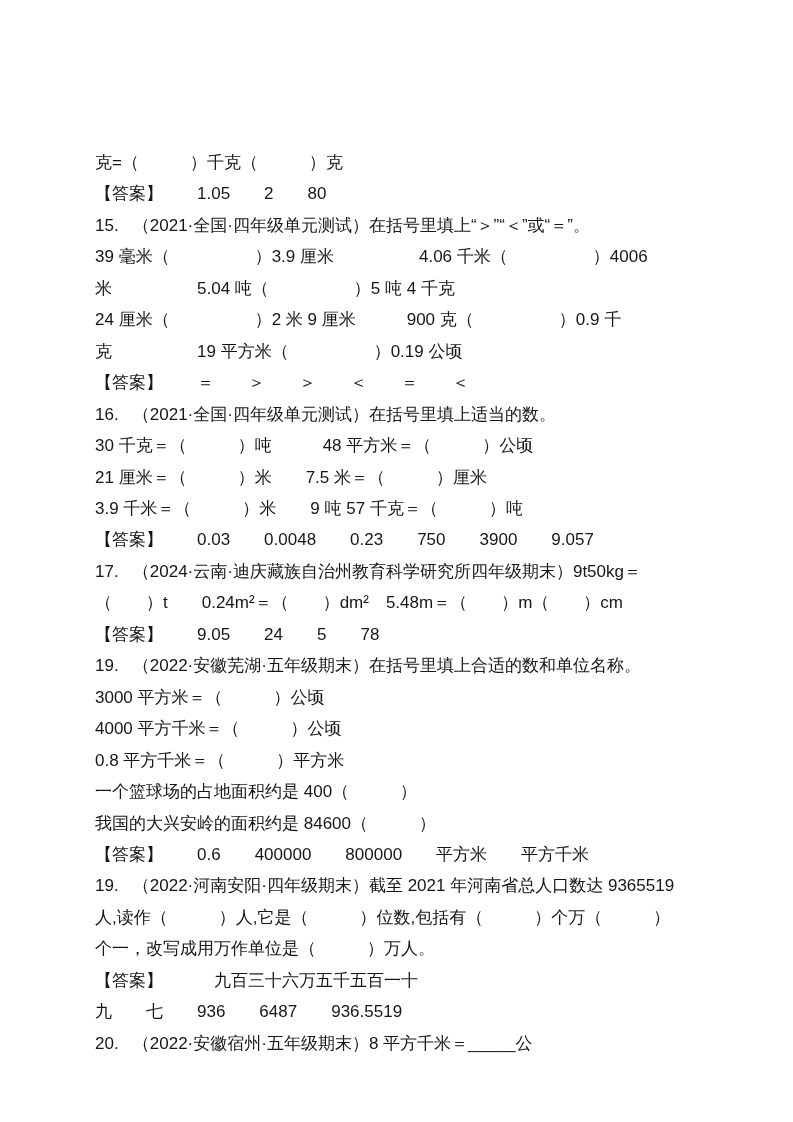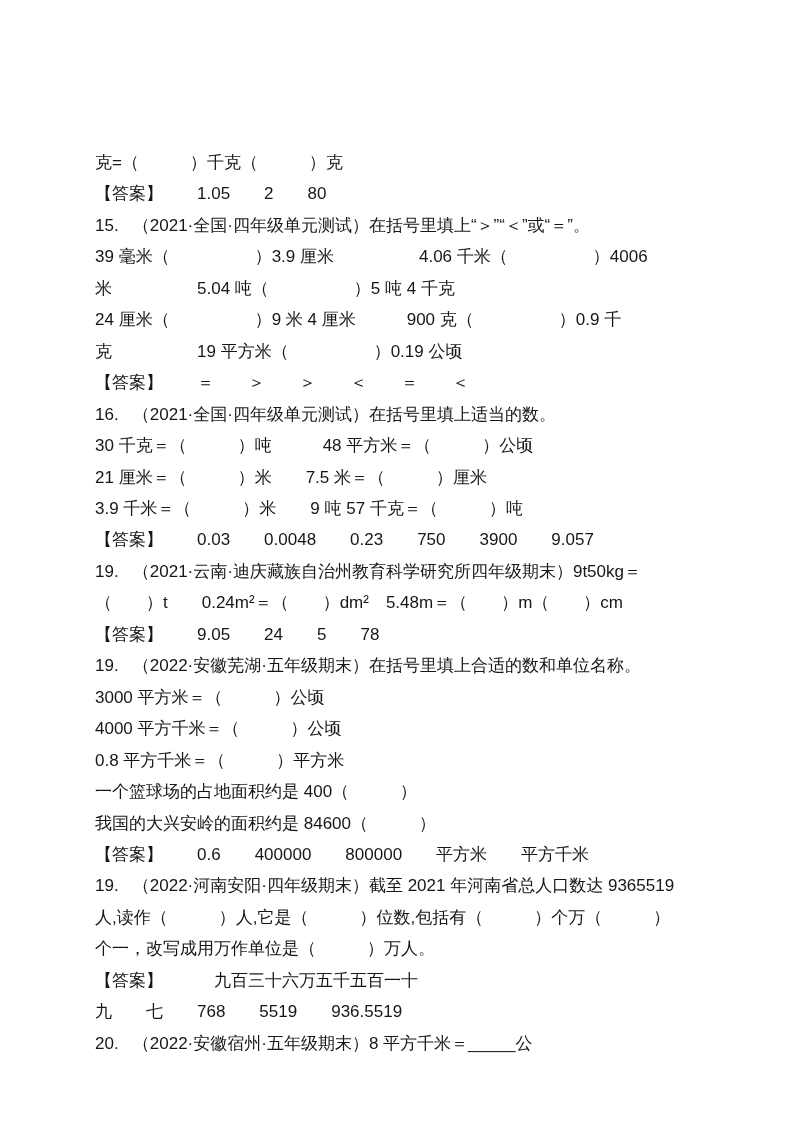--- a/index.html
+++ b/index.html
@@ -33,38 +33,38 @@
 </head>
 <body>
 
 <div class="page" style="background: rgb(255, 255, 255); color: rgb(22, 22, 22);">
   <div>
       <div class="line">克=（　　　）千克（　　　）克</div>
       <div class="line">【答案】　　1.05　　2　　80</div>
       <div class="line">15.   （2021·全国·四年级单元测试）在括号里填上“＞”“＜”或“＝”。</div>
       <div class="line">39 毫米（　　　　　）3.9 厘米　　　　　4.06 千米（　　　　　）4006</div>
       <div class="line">米　　　　　5.04 吨（　　　　　）5 吨 4 千克</div>
-      <div class="line">24 厘米（　　　　　）9 米 4 厘米　　　900 克（　　　　　）0.9 千</div>
+      <div class="line">24 厘米（　　　　　）2 米 9 厘米　　　900 克（　　　　　）0.9 千</div>
       <div class="line">克　　　　　19 平方米（　　　　　）0.19 公顷</div>
       <div class="line">【答案】　　＝　　＞　　＞　　＜　　＝　　＜</div>
       <div class="line">16.   （2021·全国·四年级单元测试）在括号里填上适当的数。</div>
       <div class="line">30 千克＝（　　　）吨　　　48 平方米＝（　　　）公顷</div>
       <div class="line">21 厘米＝（　　　）米　　7.5 米＝（　　　）厘米</div>
       <div class="line">3.9 千米＝（　　　）米　　9 吨 57 千克＝（　　　）吨</div>
       <div class="line">【答案】　　0.03　　0.0048　　0.23　　750　　3900　　9.057</div>
-      <div class="line">19.   （2021·云南·迪庆藏族自治州教育科学研究所四年级期末）9t50kg＝</div>
+      <div class="line">17.   （2024·云南·迪庆藏族自治州教育科学研究所四年级期末）9t50kg＝</div>
       <div class="line">（　　）t　　0.24m²＝（　　）dm²　5.48m＝（　　）m（　　）cm</div>
       <div class="line">【答案】　　9.05　　24　　5　　78</div>
       <div class="line">19.   （2022·安徽芜湖·五年级期末）在括号里填上合适的数和单位名称。</div>
       <div class="line">3000 平方米＝（　　　）公顷</div>
       <div class="line">4000 平方千米＝（　　　）公顷</div>
       <div class="line">0.8 平方千米＝（　　　）平方米</div>
       <div class="line">一个篮球场的占地面积约是 400（　　　）</div>
       <div class="line">我国的大兴安岭的面积约是 84600（　　　）</div>
       <div class="line">【答案】　　0.6　　400000　　800000　　平方米　　平方千米</div>
       <div class="line">19.   （2022·河南安阳·四年级期末）截至 2021 年河南省总人口数达 9365519</div>
       <div class="line">人,读作（　　　）人,它是（　　　）位数,包括有（　　　）个万（　　　）</div>
       <div class="line">个一，改写成用万作单位是（　　　）万人。</div>
       <div class="line">【答案】　　　九百三十六万五千五百一十</div>
-      <div class="line">九　　七　　768　　5519　　936.5519</div>
+      <div class="line">九　　七　　936　　6487　　936.5519</div>
       <div class="line">20.   （2022·安徽宿州·五年级期末）8 平方千米＝_____公</div>
     </div>
 </div>
 
 </body></html>

